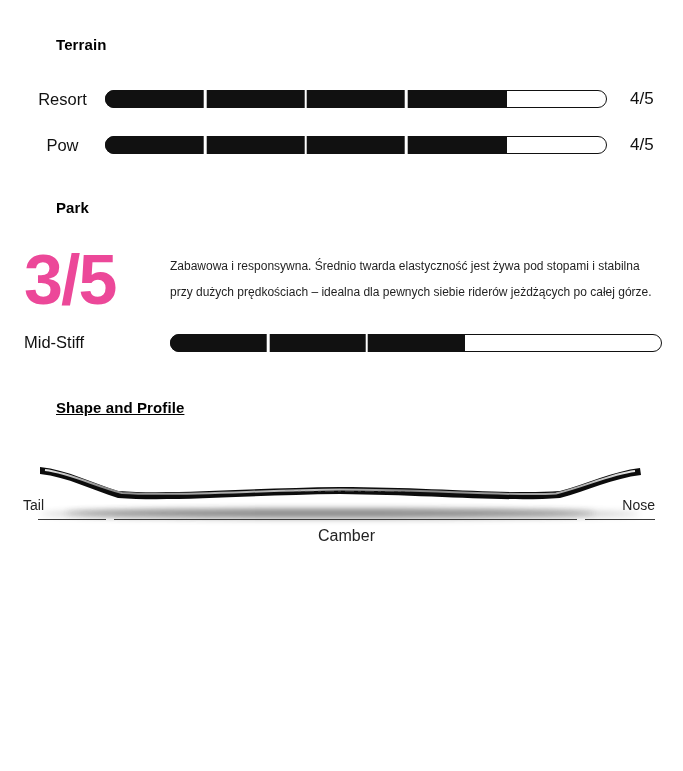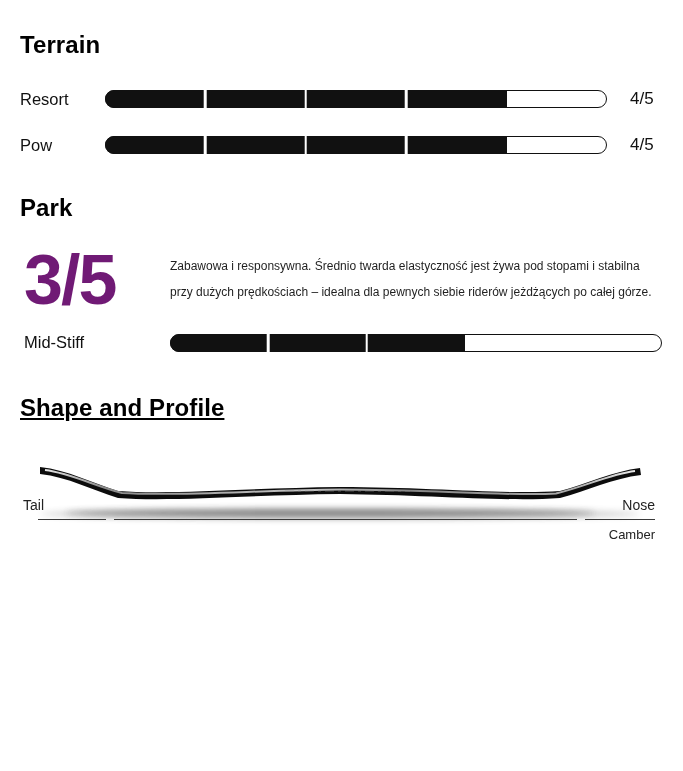--- a/index.html
+++ b/index.html
@@ -7,27 +7,27 @@
   body {
     width: 683px; height: 771px;
     font-family: "Liberation Sans", sans-serif;
     color: #1a1a1a;
     overflow: hidden;
     position: relative;
   }
   .page { padding: 34px 28px 0 20px; }
 
   h2.section-heading {
-    font-size: 24px; font-weight: 700; color: #000;
-    letter-spacing: 0.1px; line-height: 22px;
+    font-size: 15px; font-weight: 700; color: #000;
+    letter-spacing: 0.1px; line-height: 22px; margin-left: 36px;
   }
 
   
   .terrain-rows { margin-top: 34px; }
-  .rating-row { display: flex; align-items: center; height: 18px; margin-bottom: 28px; }
+  .rating-row { display: flex; align-items: center; height: 18px; margin-bottom: 28px; text-align: center; }
   .rating-row:last-child { margin-bottom: 0; }
   .rating-label { width: 85px; font-size: 16.5px; color: #111; flex: 0 0 85px; }
   .rating-bar {
     position: relative; flex: 0 0 502px; width: 502px; height: 18px;
   }
   .bar-track {
     position: absolute; inset: 0;
     border: 1.6px solid #111; border-radius: 10px; background: #fff;
   }
   .bar-fill {
@@ -39,21 +39,21 @@
     position: absolute; top: 0; bottom: 0; width: 2.6px;
     background: #fff; transform: translateX(-50%);
   }
   .rating-value { margin-left: 23px; font-size: 17px; color: #111; white-space: nowrap; }
 
   
   .flex-heading { margin-top: 43px; }
   .flex-content { display: flex; margin-top: 31px; }
   .flex-score {
     flex: 0 0 150px; width: 150px;
-    font-size: 70px; font-weight: 800; color: #701a75;
+    font-size: 70px; font-weight: 800; color: #ec4899;
     letter-spacing: -2px; line-height: 60px; padding-left: 4px;
   }
   .flex-desc {
     flex: 1; max-width: 492px;
     font-size: 12px; line-height: 26px; color: #1f1f1f;
     margin-top: 3px;
   }
   .flex-bar-row { display: flex; align-items: center; height: 21px; margin-top: 22px; }
   .flex-bar-label { flex: 0 0 150px; width: 150px; font-size: 16.5px; color: #111; padding-left: 4px; }
   .flex-bar-row .rating-bar { flex: 0 0 492px; width: 492px; }
@@ -70,21 +70,21 @@
   .diagram-lines {
     position: absolute; top: 100px; left: 18px; right: 0px;
     display: flex; align-items: center;
   }
   .dline { border-top: 1.6px solid #3a3a3a; height: 0; }
   .dline.short-left  { flex: 0 0 68px; }
   .dline.long        { flex: 1; margin: 0 8px; }
   .dline.short-right { flex: 0 0 70px; }
   .camber-label {
     position: absolute; top: 108px; left: 18px; right: 0;
-    text-align: right; font-size: 13px; color: #222;
+    text-align: center; font-size: 16px; color: #222;
   }
   .camber-desc {
     margin-top: 0px; max-width: 648px;
     font-size: 17px; line-height: 26px; color: #1f1f1f;
   }
 </style>
 </head>
 <body>
 
 <div class="page">

